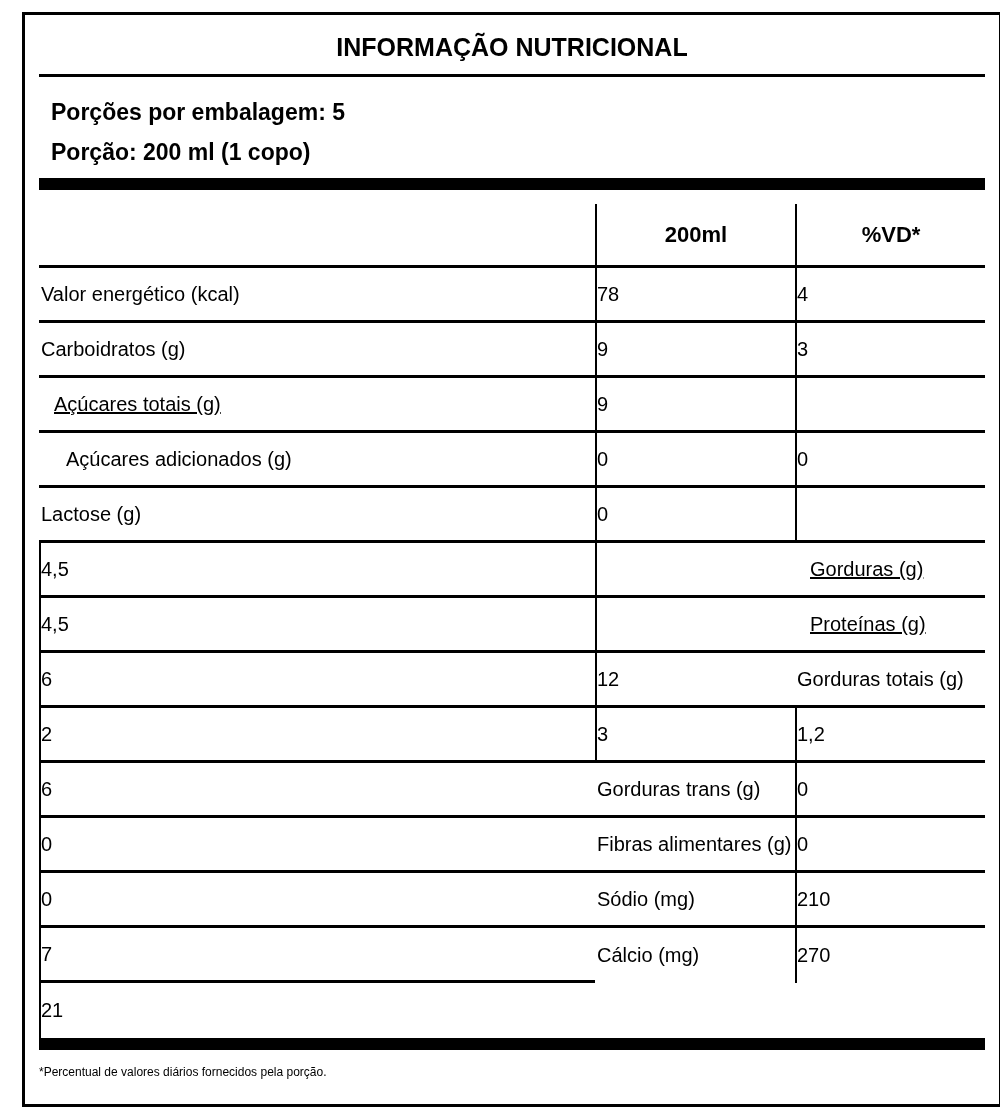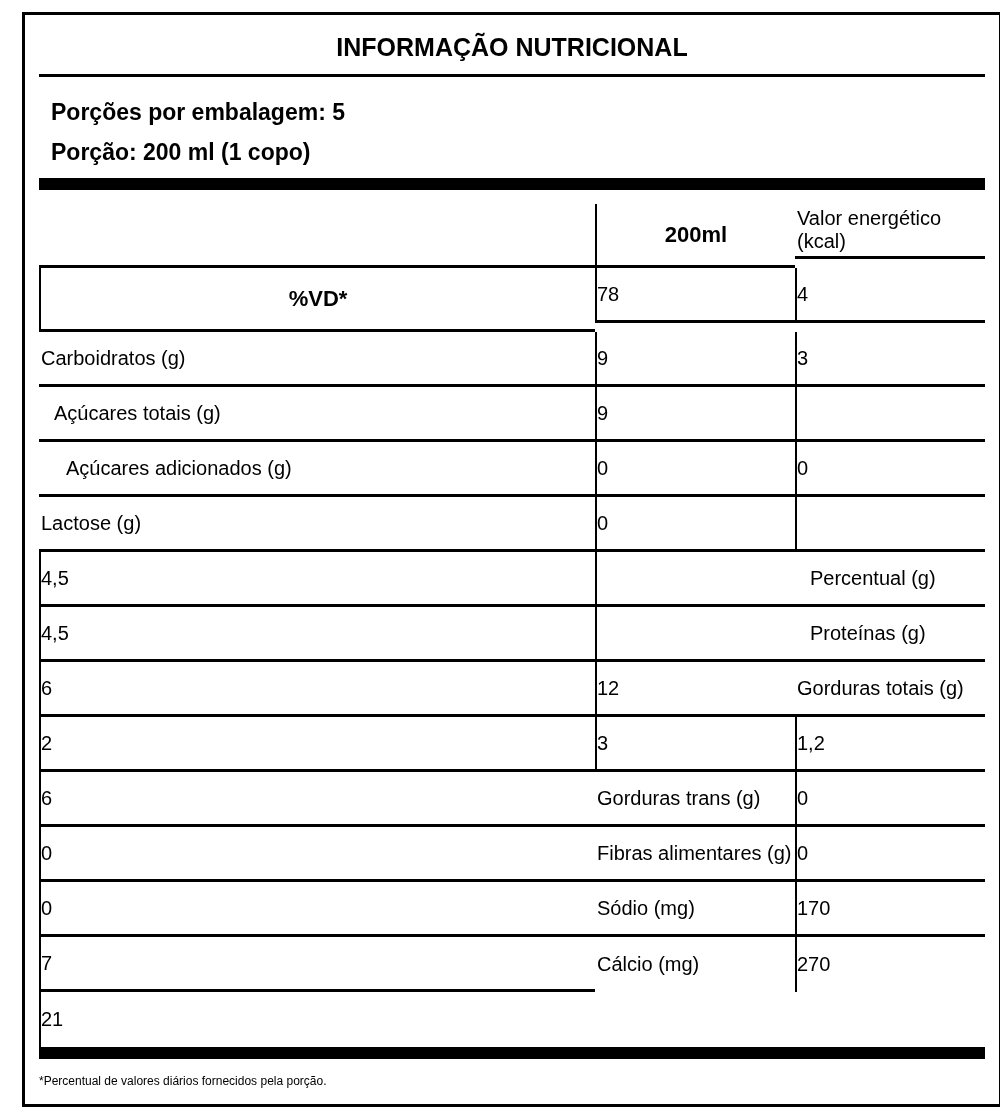--- a/index.html
+++ b/index.html
@@ -70,21 +70,21 @@
     font-weight: bold;
     justify-content: center;
   }
   .cell.head.name { justify-content: flex-start; }
   .cell.body {
     height: 55px;
     border-bottom: 3px solid #000;
   }
   .cell.col2, .cell.col3 { border-left: 2px solid #000; }
   .cell.name { padding-left: 2px; }
-  .cell.name.indent1 { padding-left: 15px; }
+  .cell.name.indent1 { padding-left: 15px; text-decoration: underline; }
   .cell.name.indent2 { padding-left: 27px; }
   .cell.val { }
   .cell.last { border-bottom: none; }
   .footnote {
     margin: 15px 0 0 0;
     font-size: 12px;
   }
 </style>
 </head>
 <body>
@@ -95,23 +95,23 @@
   <div class="title-rule"></div>
 
   <p class="serv s1">Porções por embalagem: 5</p>
   <p class="serv s2">Porção: 200 ml (1 copo)</p>
 
   <div class="thick-bar top"></div>
 
   <div class="grid" id="nutrition-grid">
     <div class="cell head name col1"></div>
     <div class="cell head val col2">200ml</div>
-    <div class="cell body name col1">Valor energético (kcal)</div>
+    <div class="cell head val col3">%VD*</div>
 
-  <div class="cell head val col3">%VD*</div>
+  <div class="cell body name col1">Valor energético (kcal)</div>
   <div class="cell body val col2">78</div>
   <div class="cell body val col3">4</div>
 
   <div class="cell body name col1">Carboidratos (g)</div>
   <div class="cell body val col2">9</div>
   <div class="cell body val col3">3</div>
 
   <div class="cell body name col1 indent1">Açúcares totais (g)</div>
   <div class="cell body val col2">9</div>
   <div class="cell body val col3"></div>
@@ -120,21 +120,21 @@
   <div class="cell body val col2">0</div>
   <div class="cell body val col3">0</div>
 
   <div class="cell body name col1">Lactose (g)</div>
   <div class="cell body val col2">0</div>
   <div class="cell body val col3"></div>
 
   <div class="cell body val col2">4,5</div>
   <div class="cell body val col3"></div>
 
-  <div class="cell body name col1 indent1">Percentual (g)</div>
+  <div class="cell body name col1 indent1">Gorduras (g)</div>
   <div class="cell body val col2">4,5</div>
   <div class="cell body val col3"></div>
 
   <div class="cell body name col1 indent1">Proteínas (g)</div>
   <div class="cell body val col2">6</div>
   <div class="cell body val col3">12</div>
 
   <div class="cell body name col1">Gorduras totais (g)</div>
   <div class="cell body val col2">2</div>
   <div class="cell body val col3">3</div>
@@ -144,21 +144,21 @@
 
   <div class="cell body name col1">Gorduras trans (g)</div>
   <div class="cell body val col2">0</div>
   <div class="cell body val col3">0</div>
 
   <div class="cell body name col1">Fibras alimentares (g)</div>
   <div class="cell body val col2">0</div>
   <div class="cell body val col3">0</div>
 
   <div class="cell body name col1">Sódio (mg)</div>
-  <div class="cell body val col2">170</div>
+  <div class="cell body val col2">210</div>
   <div class="cell body val col3">7</div>
 
   <div class="cell body name col1 last">Cálcio (mg)</div>
   <div class="cell body val col2 last">270</div>
   <div class="cell body val col3 last">21</div>
 </div>
 
   <div class="thick-bar bottom"></div>
 
   <p class="footnote">*Percentual de valores diários fornecidos pela porção.</p>

